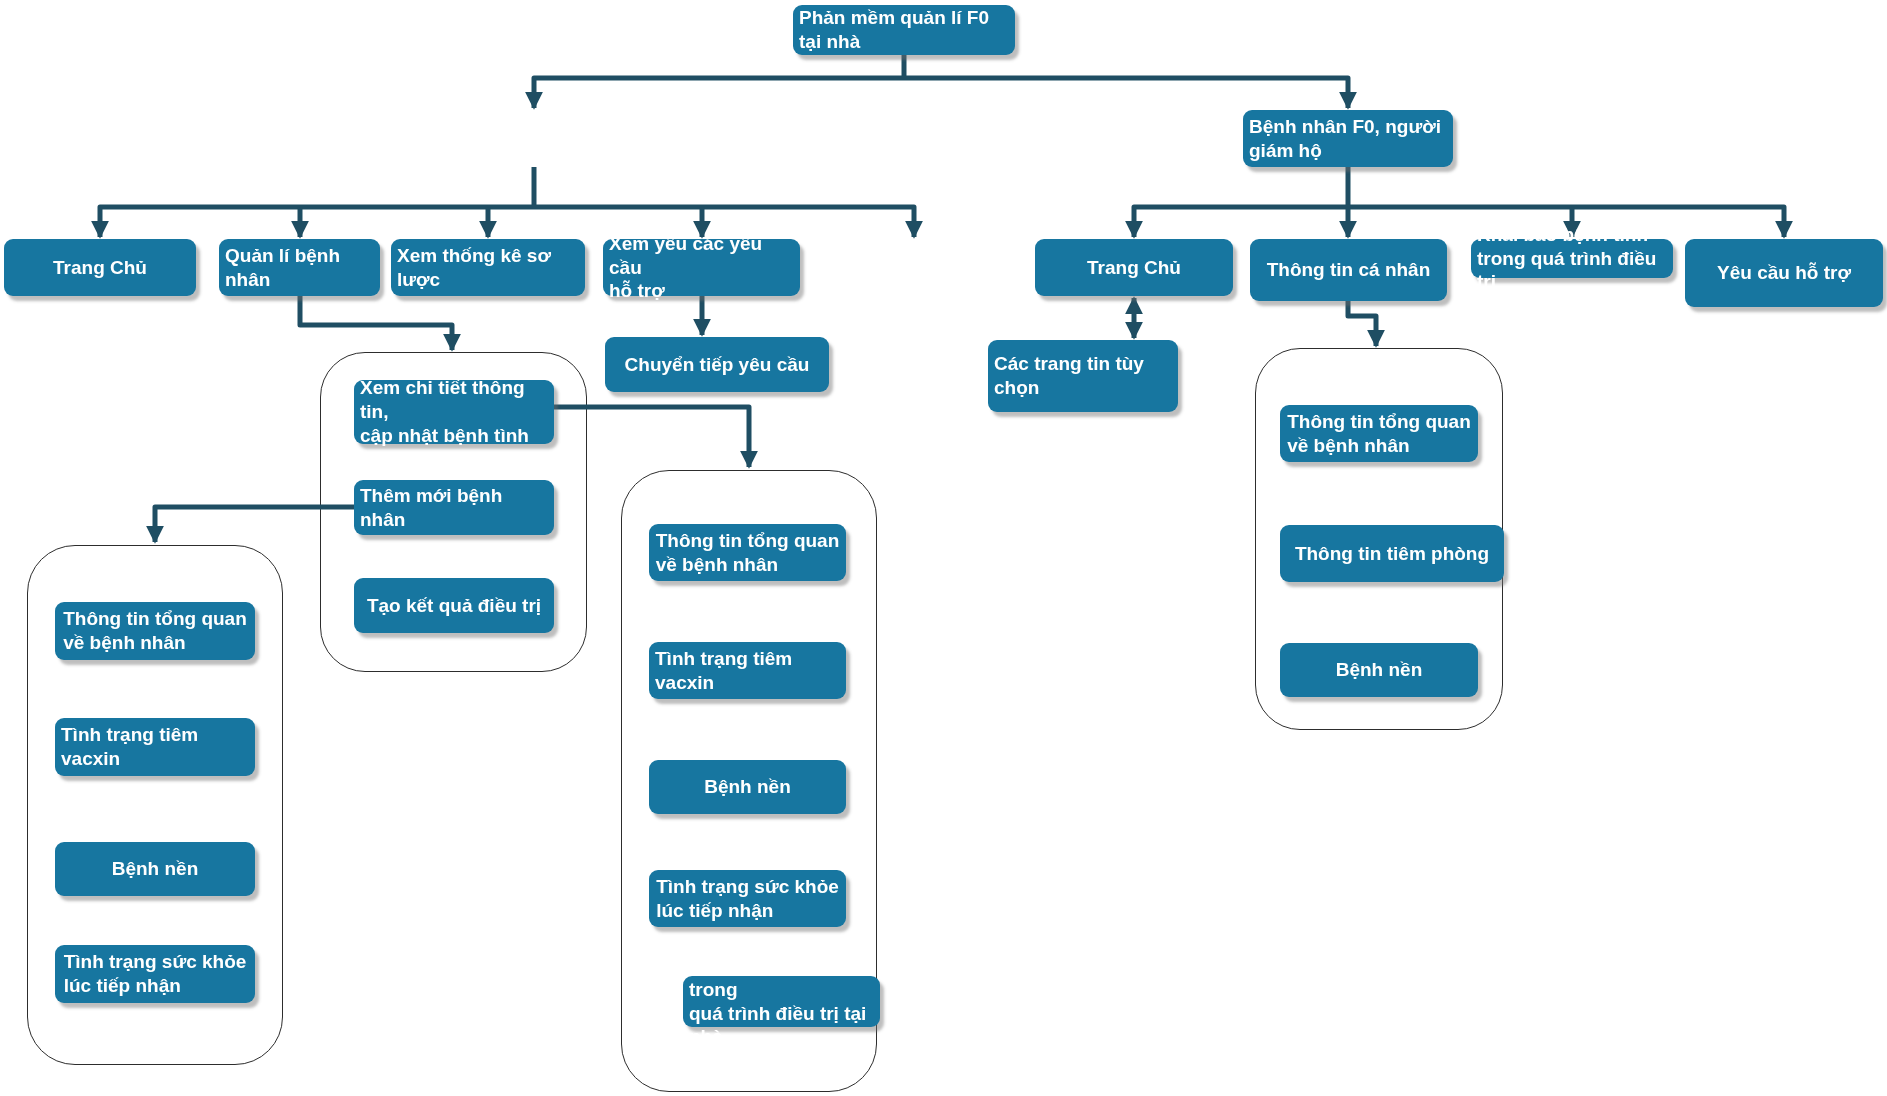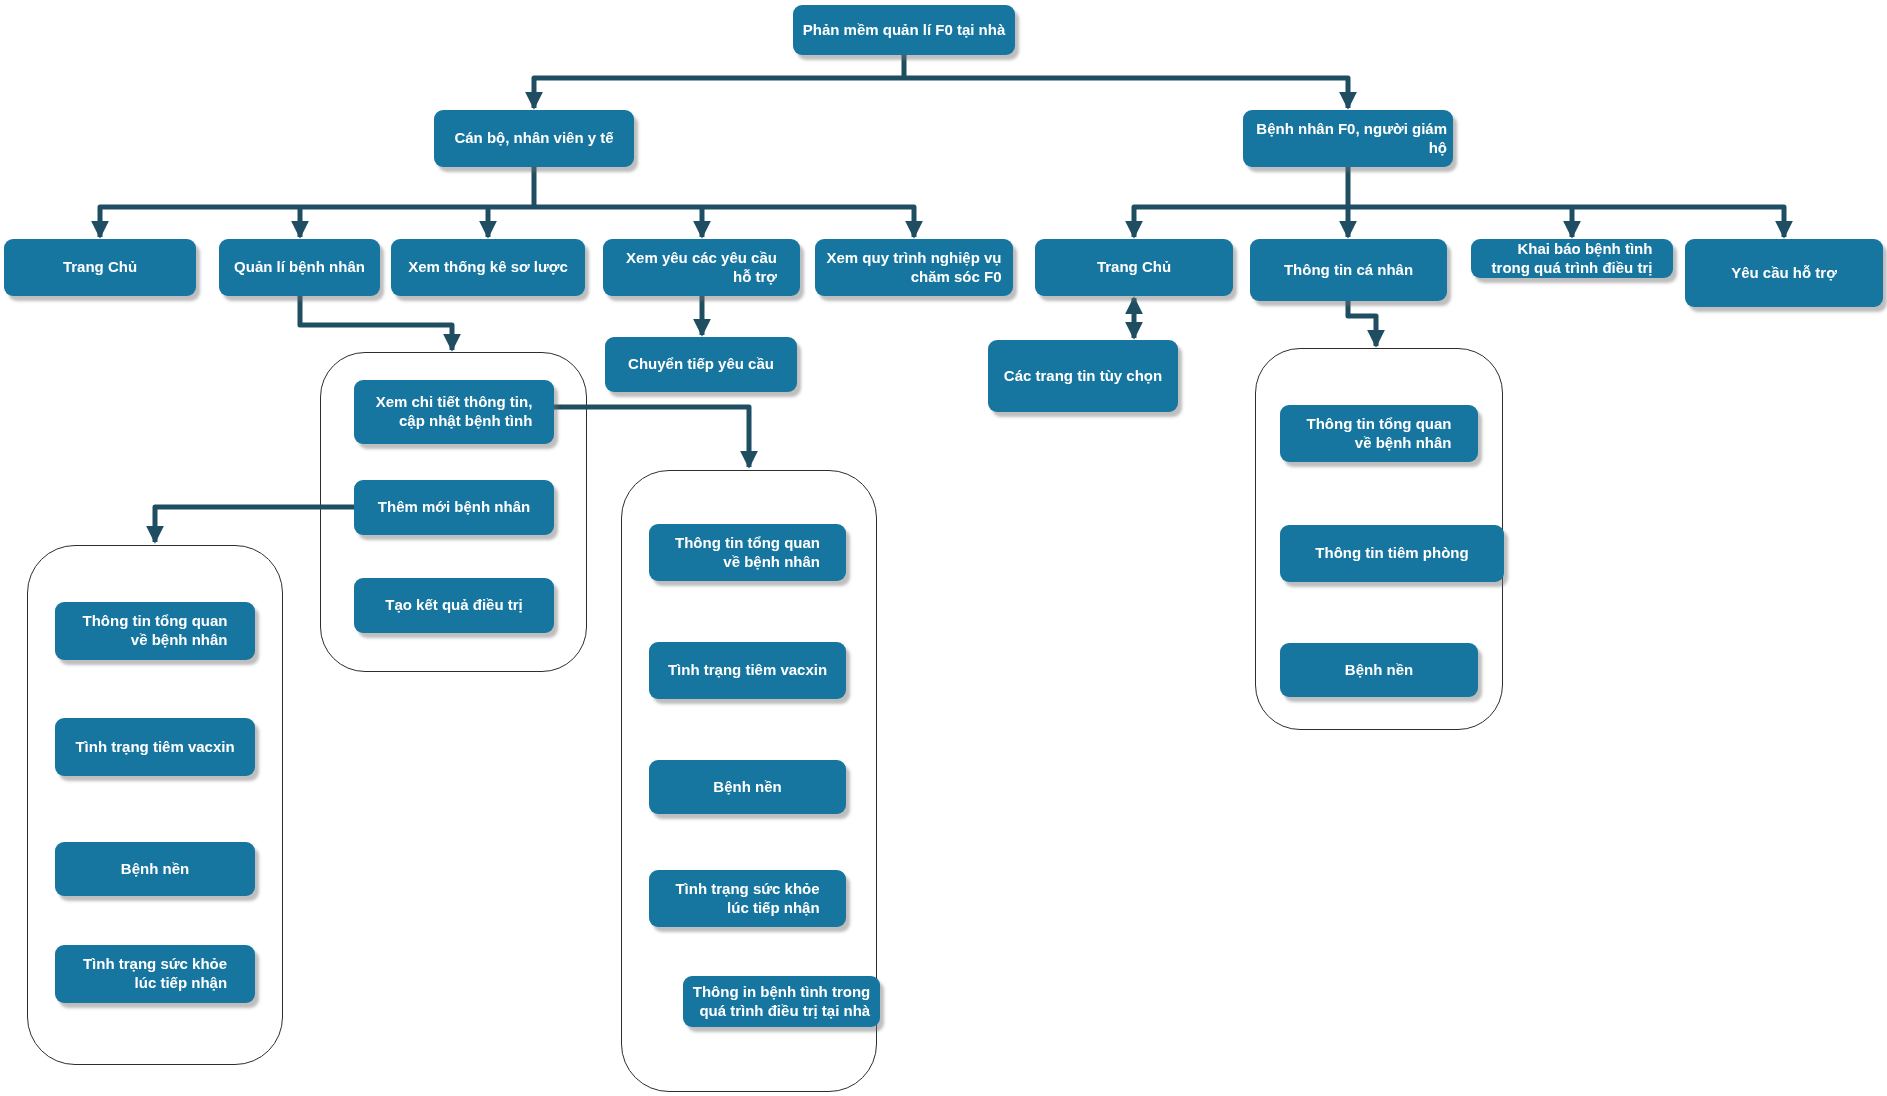--- a/index.html
+++ b/index.html
@@ -20,21 +20,21 @@
   .group{
     position:absolute;border:1.5px solid var(--group-border);border-radius:48px;
     background:transparent;z-index:1;
   }
   .node{
     position:absolute;z-index:3;
     background:var(--node-fill);color:var(--node-text);
     border-radius:9px;
     box-shadow:4px 5px 3px rgba(110,110,110,.45);
     display:flex;align-items:center;justify-content:center;
-    text-align:right;font-weight:bold;font-size:15px;line-height:1.25;
+    text-align:left;font-weight:bold;font-size:19px;line-height:1.25;
     white-space:pre-line;padding:2px 6px;
   }
 </style>
 </head>
 <body>
 
 <div class="canvas">
 
   <div class="group" style="left:320px;top:352px;width:267px;height:320px;border-radius:45px"></div>
   <div class="group" style="left:27px;top:545px;width:256px;height:520px"></div>
@@ -70,38 +70,35 @@
 
     <path d="M1348,296 L1348,316 L1376,316 L1376,346" marker-end="url(#ah)"></path>
 
     <path d="M554,407 L749,407 L749,467" marker-end="url(#ah)"></path>
 
     <path d="M354,507 L155,507 L155,542" marker-end="url(#ah)"></path>
   </svg>
 
   <div class="node" style="left:793px;top:5px;width:222px;height:50px">Phản mềm quản lí F0 tại nhà</div>
 
-  <div class="node" style="left:434px;top:110px;width:200px;height:57px">Cán bộ, nhân viên y tế</div>
   <div class="node" style="left:1243px;top:110px;width:210px;height:57px">Bệnh nhân F0, người giám hộ</div>
 
   <div class="node" style="left:4px;top:239px;width:192px;height:57px">Trang Chủ</div>
   <div class="node" style="left:219px;top:239px;width:161px;height:57px">Quản lí bệnh nhân</div>
   <div class="node" style="left:391px;top:239px;width:194px;height:57px">Xem thống kê sơ lược</div>
   <div class="node" style="left:603px;top:239px;width:197px;height:57px">Xem yêu các yêu cầu
 hỗ trợ</div>
-  <div class="node" style="left:815px;top:239px;width:198px;height:57px">Xem quy trình nghiệp vụ
-chăm sóc F0</div>
 
   <div class="node" style="left:1035px;top:239px;width:198px;height:57px">Trang Chủ</div>
   <div class="node" style="left:1250px;top:239px;width:197px;height:62px">Thông tin cá nhân</div>
   <div class="node" style="left:1471px;top:239px;width:202px;height:39px">Khai báo bệnh tình
 trong quá trình điều trị</div>
   <div class="node" style="left:1685px;top:239px;width:198px;height:68px">Yêu cầu hỗ trợ</div>
 
-  <div class="node" style="left:605px;top:337px;width:192px;height:55px">Chuyển tiếp yêu cầu</div>
+  <div class="node" style="left:605px;top:337px;width:224px;height:55px">Chuyển tiếp yêu cầu</div>
   <div class="node" style="left:988px;top:340px;width:190px;height:72px">Các trang tin tùy chọn</div>
 
   <div class="node" style="left:354px;top:380px;width:200px;height:64px">Xem chi tiết thông tin,
 cập nhật bệnh tình</div>
   <div class="node" style="left:354px;top:480px;width:200px;height:55px">Thêm mới bệnh nhân</div>
   <div class="node" style="left:354px;top:578px;width:200px;height:55px">Tạo kết quả điều trị</div>
 
   <div class="node" style="left:55px;top:602px;width:200px;height:58px">Thông tin tổng quan
 về bệnh nhân</div>
   <div class="node" style="left:55px;top:718px;width:200px;height:58px">Tình trạng tiêm vacxin</div>

